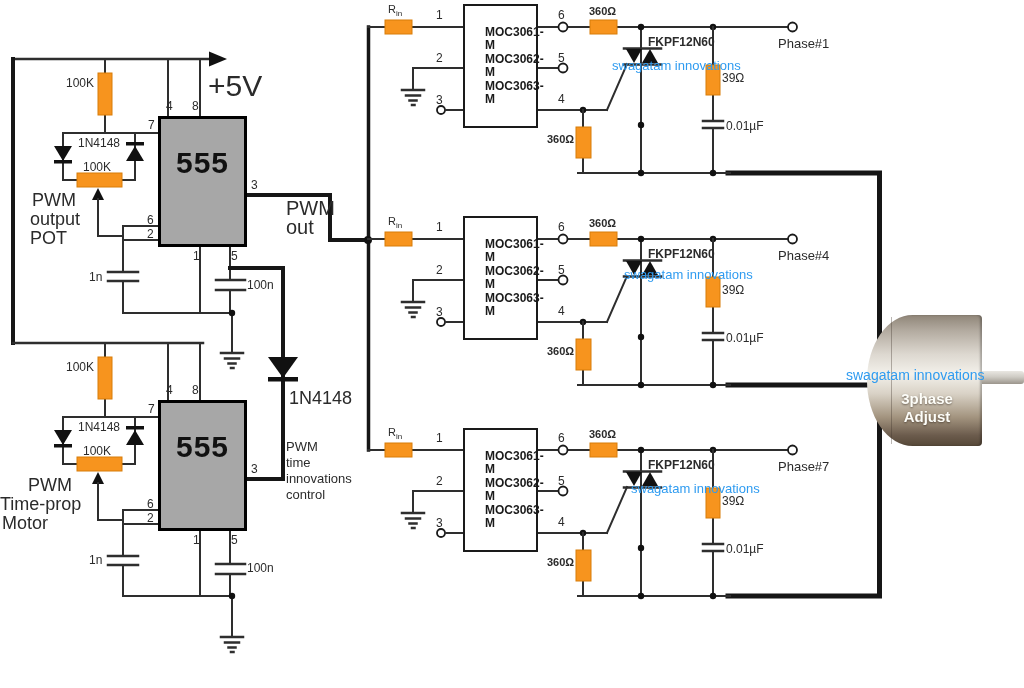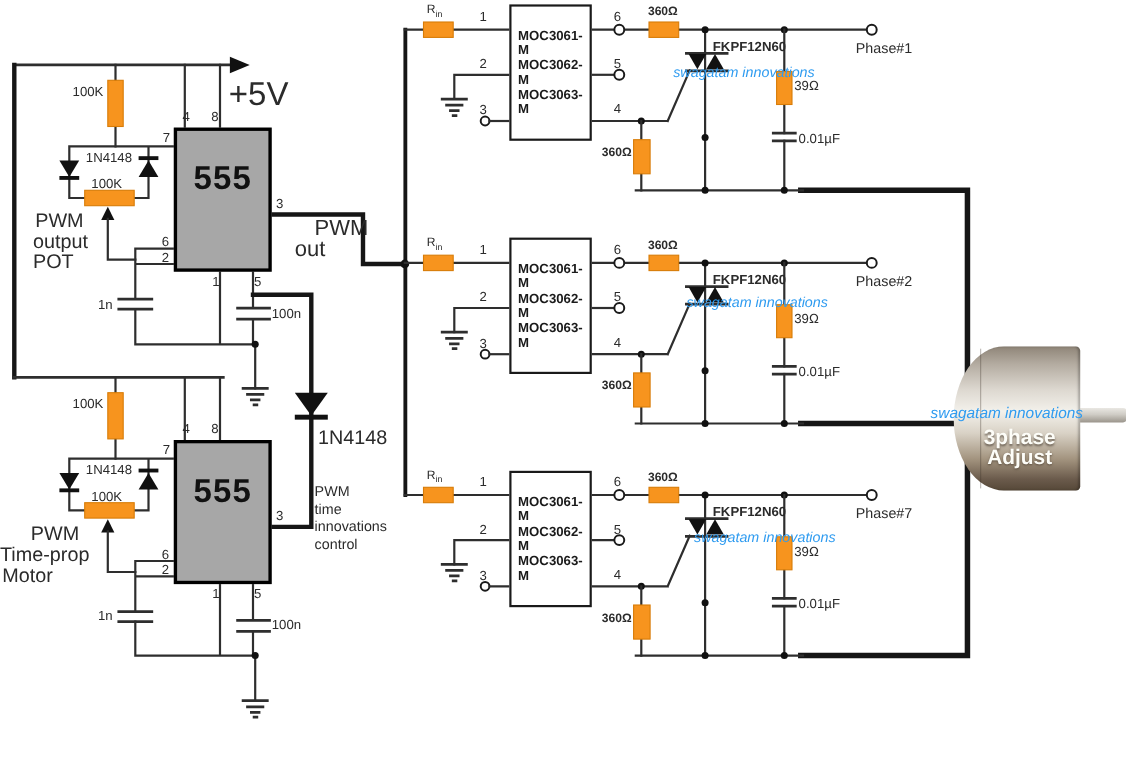--- a/index.html
+++ b/index.html
@@ -1,46 +1,46 @@
 <!DOCTYPE html>
 <html style="--resistor_fill: #F7941E; --resistor_border: #D87C08; --watermark: #2E9BF0; --chip_fill: #A7A7A7;"><head>
 <meta charset="utf-8">
 <style>
   html,body{margin:0;padding:0;background:#fff;}
   #canvas{position:relative;width:1024px;height:688px;background:#fff;overflow:hidden;
           font-family:"Liberation Sans",sans-serif;color:#2b2b2b;}
   #wires{position:absolute;left:0;top:0;z-index:1;}
   .lbl{position:absolute;z-index:3;white-space:nowrap;line-height:1.05;color:#2b2b2b;}
   .fs11{font-size:11px;} .fs12{font-size:12px;} .fs13{font-size:13px;text-align:center;} .fs18{font-size:18px;} .fs20{font-size:20px;} .fs30{font-size:30px;} .semi{font-weight:600;}
-  .cyan{color:var(--watermark,#2E9BF0);z-index:4;font-style:italic;}
+  .cyan{color:var(--watermark,#2E9BF0);z-index:4;}
   .chip555{position:absolute;z-index:2;width:89px;height:131px;background:var(--chip_fill,#A7A7A7);
            border:3px solid #000;box-sizing:border-box;text-align:center;
            font-size:30px;font-weight:bold;color:#111;padding-top:27px;letter-spacing:1px;}
   .mocbox{position:absolute;z-index:2;width:75px;height:124px;background:#fff;border:2px solid #1a1a1a;
           box-sizing:border-box;display:flex;flex-direction:column;justify-content:center;
-          font-size:12px;font-weight:bold;color:#1a1a1a;padding-left:6px;line-height:13.5px;}
+          font-size:12px;font-weight:bold;color:#1a1a1a;padding-left:20px;line-height:13.5px;}
   .rin-label sub{font-size:8px;}
   .wire{stroke:#2e2e2e;stroke-width:2;fill:none;stroke-linecap:square;}
   .thick{stroke:#161616;stroke-width:4;}
   .bus{stroke:#161616;stroke-width:3.5;}
   .fat{stroke:#161616;stroke-width:5;}
   .thin25{stroke-width:2.5;}
   .blk{fill:#111;stroke:none;}
   .res{fill:var(--resistor_fill,#F7941E);stroke:var(--resistor_border,#D87C08);stroke-width:1;}
   .term{fill:#fff;stroke:#1a1a1a;stroke-width:1.8;}
   .dot{fill:#111;}
   #motor-body{position:absolute;z-index:2;left:867px;top:315px;width:115px;height:131px;
       border-radius:46px 4px 4px 46px / 66px 4px 4px 66px;
       background:linear-gradient(180deg,#8f8578 0%,#b3aba0 12%,#ddd8d0 30%,#f3f1eb 45%,#d9d2c6 60%,#a3947f 78%,#6b5b4c 92%,#564838 100%);
       box-shadow:inset -2px 0 2px rgba(0,0,0,.25);}
   #motor-seam{position:absolute;left:24px;top:2px;width:1px;height:127px;background:rgba(60,50,40,.35);}
   #motor-shaft{position:absolute;z-index:1;left:980px;top:371px;width:44px;height:13px;
       background:linear-gradient(180deg,#e9e7e2,#cfccc5 45%,#9b958c);border-radius:0 3px 3px 0;}
   #motor-text{position:absolute;z-index:3;left:872px;top:390px;width:110px;text-align:center;
-      color:#fdfdf8;font-size:19px;font-weight:bold;line-height:18px;text-shadow:0 1px 2px rgba(40,30,20,.55);}
+      color:#fdfdf8;font-size:15px;font-weight:bold;line-height:18px;text-shadow:0 1px 2px rgba(40,30,20,.55);}
 </style>
 </head>
 <body>
 
 <div id="canvas">
 
 <svg id="wires" width="1024" height="688" viewBox="0 0 1024 688">
 
   <g>
     <path class="wire thin25" d="M13,59 H211"></path>
@@ -306,21 +306,21 @@
 <div class="lbl fs12" style="left:148px;top:403px;">7</div>
 <div class="lbl fs12" style="left:251px;top:463px;">3</div>
 <div class="lbl fs12" style="left:147px;top:498px;">6</div>
 <div class="lbl fs12" style="left:147px;top:512px;">2</div>
 <div class="lbl fs12" style="left:193px;top:534px;">1</div>
 <div class="lbl fs12" style="left:231px;top:534px;">5</div>
 <div class="lbl fs12" style="left:89px;top:554px;">1n</div>
 <div class="lbl fs12" style="left:247px;top:562px;">100n</div>
 
 <div class="lbl fs20" style="left:286px;top:198px;">PWM</div>
-<div class="lbl fs20" style="left:268px;top:217px;">out</div>
+<div class="lbl fs20" style="left:286px;top:217px;">out</div>
 <div class="lbl fs18" style="left:289px;top:389px;">1N4148</div>
 <div class="lbl fs13" style="left:286px;top:440px;">PWM</div>
 <div class="lbl fs13" style="left:286px;top:456px;">time</div>
 <div class="lbl fs13" style="left:286px;top:472px;">innovations</div>
 <div class="lbl fs13" style="left:286px;top:488px;">control</div>
 
 <div class="lbl fs11 rin-label" style="left:388px;top:4px;"><span>R</span><sub>in</sub></div>
 <div class="lbl fs12" style="left:436px;top:9px;">1</div>
 <div class="lbl fs12" style="left:436px;top:52px;">2</div>
 <div class="lbl fs12" style="left:436px;top:94px;">3</div>
@@ -341,21 +341,21 @@
 <div class="lbl fs12" style="left:436px;top:306px;">3</div>
 <div class="lbl fs12" style="left:558px;top:221px;">6</div>
 <div class="lbl fs12" style="left:558px;top:264px;">5</div>
 <div class="lbl fs12" style="left:558px;top:305px;">4</div>
 <div class="lbl fs11 semi" style="left:589px;top:218px;">360Ω</div>
 <div class="lbl fs11 semi" style="left:547px;top:346px;">360Ω</div>
 <div class="lbl fs12 semi" style="left:648px;top:248px;">FKPF12N60</div>
 <div class="lbl fs13 cyan" style="left:624px;top:268px;">swagatam innovations</div>
 <div class="lbl fs12" style="left:722px;top:284px;">39Ω</div>
 <div class="lbl fs12" style="left:726px;top:332px;">0.01µF</div>
-<div class="lbl fs13" style="left:778px;top:249px;">Phase#2</div>
+<div class="lbl fs13" style="left:778px;top:249px;">Phase#4</div>
 
 <div class="lbl fs11 rin-label" style="left:388px;top:427px;"><span>R</span><sub>in</sub></div>
 <div class="lbl fs12" style="left:436px;top:432px;">1</div>
 <div class="lbl fs12" style="left:436px;top:475px;">2</div>
 <div class="lbl fs12" style="left:436px;top:517px;">3</div>
 <div class="lbl fs12" style="left:558px;top:432px;">6</div>
 <div class="lbl fs12" style="left:558px;top:475px;">5</div>
 <div class="lbl fs12" style="left:558px;top:516px;">4</div>
 <div class="lbl fs11 semi" style="left:589px;top:429px;">360Ω</div>
 <div class="lbl fs11 semi" style="left:547px;top:557px;">360Ω</div>

